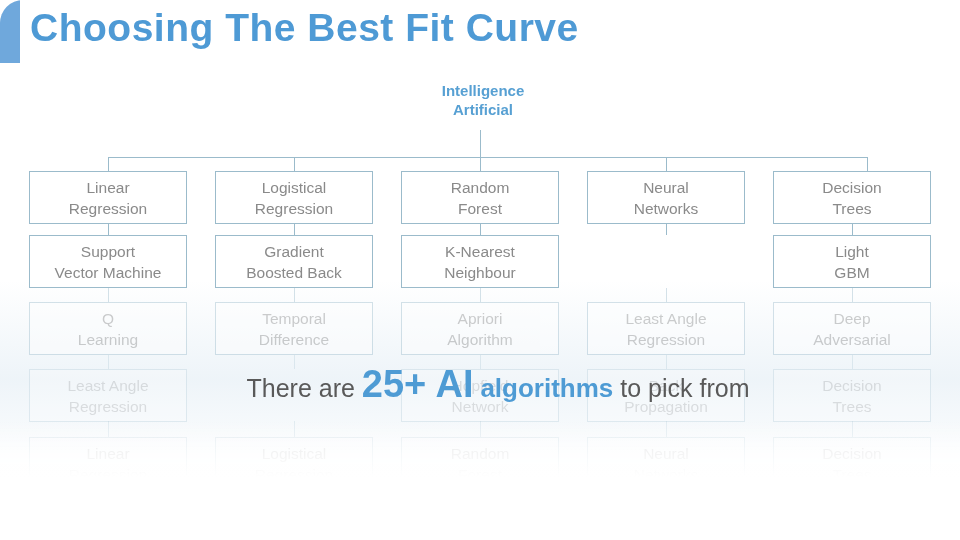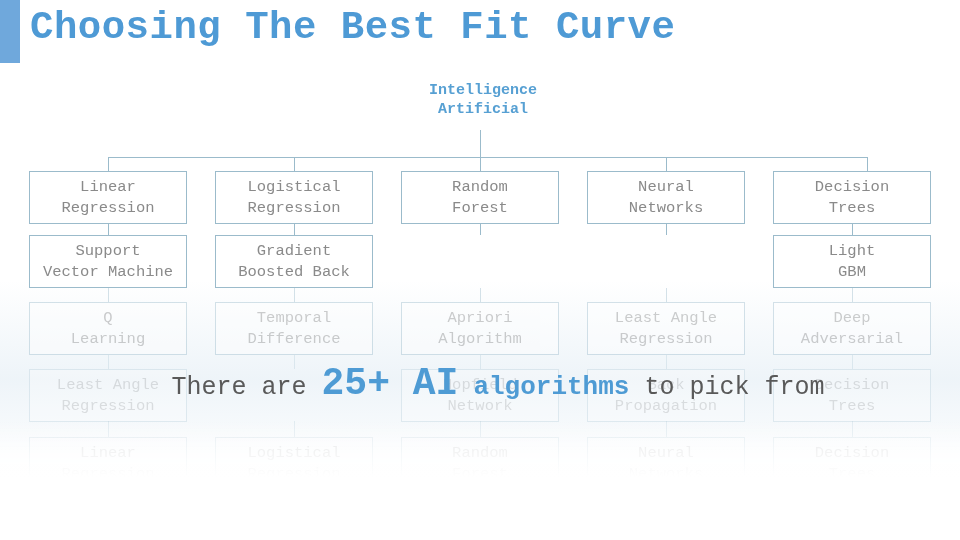--- a/index.html
+++ b/index.html
@@ -1,18 +1,18 @@
 <!DOCTYPE html>
 <html style="--title-blue: #4E9AD5; --root-blue: #57A0D3; --highlight-blue: #4E9BD4; --headline-gray: #595959; --box-text-gray: #8A8A8A; --box-border: #9BBBCB; --accent-bar: #6FA8DC;"><head>
 <meta charset="utf-8">
 <style>
   html,body { margin:0; padding:0; background:#fff; }
   .slide {
     position:relative; width:960px; height:540px; background:#fff;
-    overflow:hidden; font-family:Liberation Mono, monospace;
+    overflow:hidden; font-family:Liberation Sans, sans-serif;border-radius:23px;
   }
   .accent-bar { position:absolute; left:0; top:0; width:20px; height:63px;
     background:var(--accent-bar,#6FA8DC); }
   .title {
     position:absolute; left:30px; top:6px; font-size:39px; font-weight:700;
     color:var(--title-blue,#4E9AD5); letter-spacing:0.5px; white-space:nowrap;
   }
   .root-label {
     position:absolute; left:383px; top:81px; width:200px; text-align:center;
     font-size:15px; font-weight:700; line-height:19px;
@@ -96,20 +96,24 @@
         <div class="box" style="left: 29px;">
           <span>Support</span>
           <span>Vector Machine</span>
         </div>
         <div class="stub" style="left: 294px; top: -11px; height: 11px;"></div>
         <div class="box" style="left: 215px;">
           <span>Gradient</span>
           <span>Boosted Back</span>
         </div>
         <div class="stub" style="left: 480px; top: -11px; height: 11px;"></div>
+        <div class="box" style="left: 401px;">
+          <span>K-Nearest</span>
+          <span>Neighbour</span>
+        </div>
         <div class="stub" style="left: 666px; top: -11px; height: 11px;"></div>
         <div class="stub" style="left: 852px; top: -11px; height: 11px;"></div>
         <div class="box" style="left: 773px;">
           <span>Light</span>
           <span>GBM</span>
         </div>
       </div>
       <div class="grid-row" style="top: 302px; opacity: 0.42;">
         <div class="stub" style="left: 108px; top: -14px; height: 14px;"></div>
         <div class="box" style="left: 29px;">

